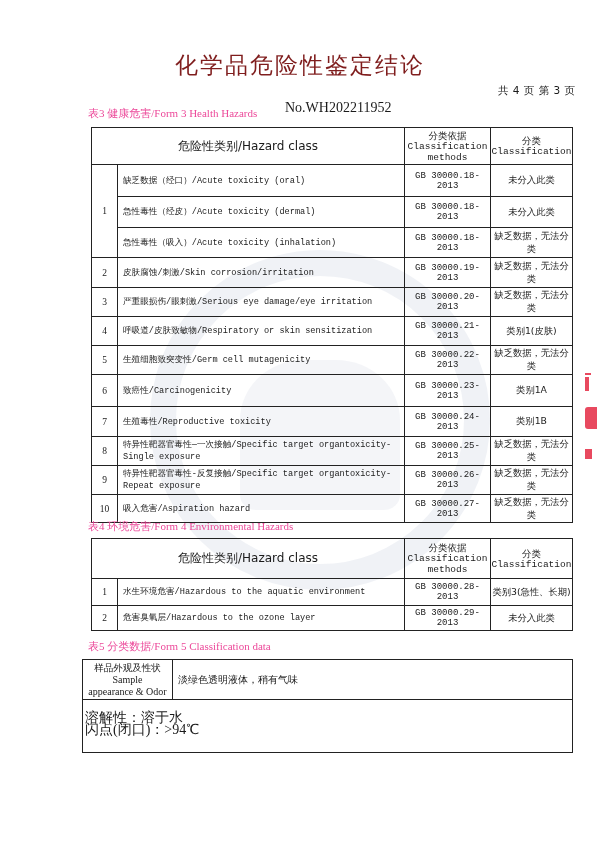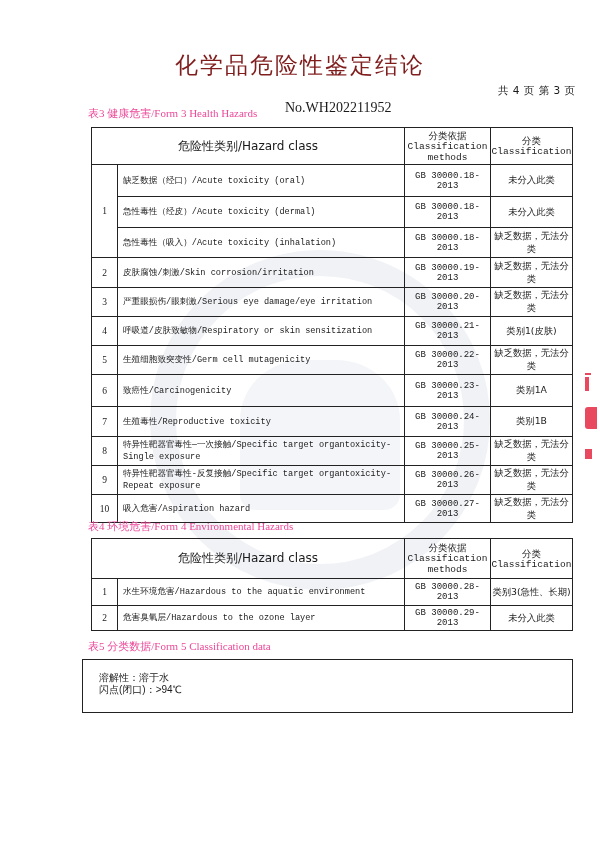--- a/index.html
+++ b/index.html
@@ -27,21 +27,21 @@
   .watermark { position: absolute; left: 150px; top: 250px; width: 340px; height: 340px; border-radius: 50%;
     border: 26px solid rgba(150,160,190,0.14); pointer-events: none; }
   .watermark-inner { position: absolute; left: 240px; top: 360px; width: 160px; height: 150px;
     background: rgba(150,160,190,0.10); border-radius: 40% 40% 10% 10%; pointer-events: none; }
 
   .stamp { position: absolute; left: 583px; top: 365px; width: 17px; height: 100px; pointer-events: none; }
   .stamp div { position: absolute; left: 2px; background: #e8495f; }
 
   .sample-label { text-align: center; font-size: 10px; font-family: "Liberation Serif", serif; line-height: 12px; }
   .sample-value { padding-left: 5px; font-size: 10px; font-family: "DejaVu Sans", sans-serif; }
-  .props { vertical-align: top; padding: 6px 16px; font-size: 10px; font-family: Liberation Sans, sans-serif; line-height: 12px; }
+  .props { vertical-align: top; padding: 6px 2px; font-size: 14px; font-family: Liberation Serif, serif; line-height: 12px; }
 </style>
 </head>
 <body>
 
 <div class="watermark"></div>
 <div class="watermark-inner"></div>
 
 <div class="title">化学品危险性鉴定结论</div>
 <div class="report-no">No.WH202211952</div>
 <div class="page-info">共 4 页 第 3 页</div>
@@ -185,20 +185,28 @@
   </table>
 
 <div class="section-title" style="left:88px; top:639px;">表5 分类数据/Form 5 Classification data</div>
 
 <table class="outer" style="left:82px; top:659px; width:490px;">
   <colgroup>
       <col style="width:90px">
       <col style="width:400px">
     </colgroup>
   <tbody>
+      <tr style="height:40px">
+    <td class="sample-label">
+      <div style="font-family:'DejaVu Sans',sans-serif; font-size:9.5px;">样品外观及性状</div>
+      <div>Sample</div>
+      <div>appearance &amp; Odor</div>
+    </td>
+    <td class="sample-value">淡绿色透明液体，稍有气味</td>
+  </tr>
   <tr style="height:53px">
     <td colspan="2" class="props">
       <div style="height:6px"></div>
       <div>溶解性：溶于水</div>
       <div>闪点(闭口)：&gt;94℃</div>
     </td>
   </tr>
 </tbody>
   </table>
 

